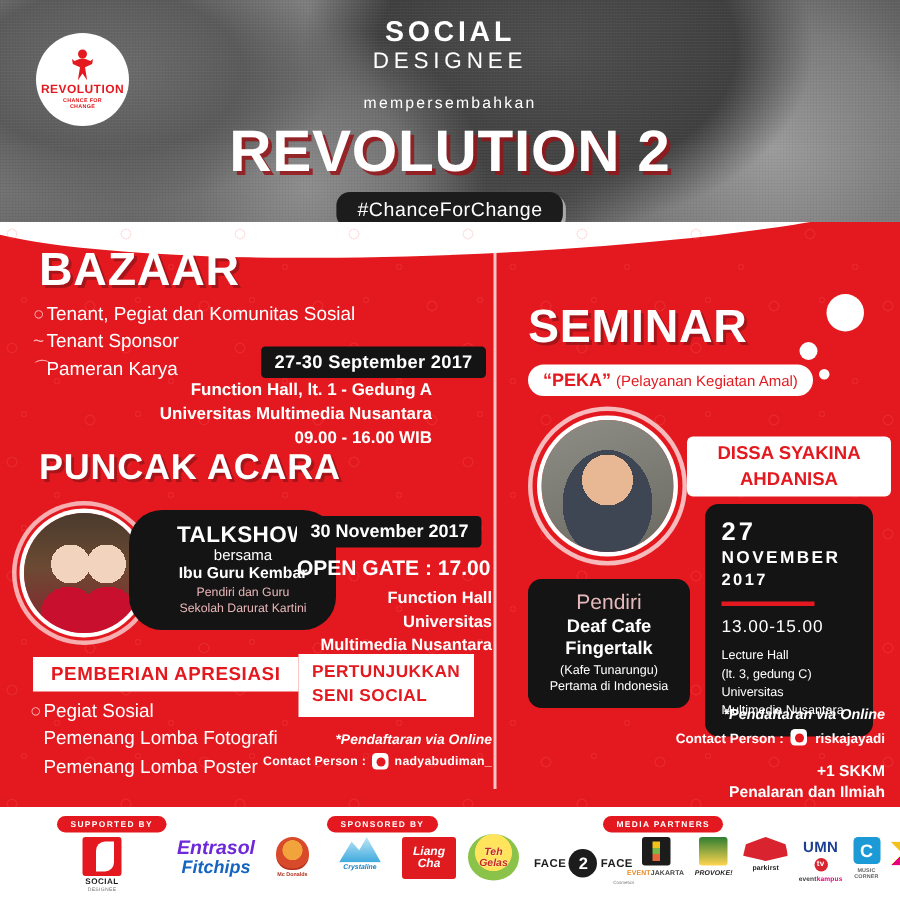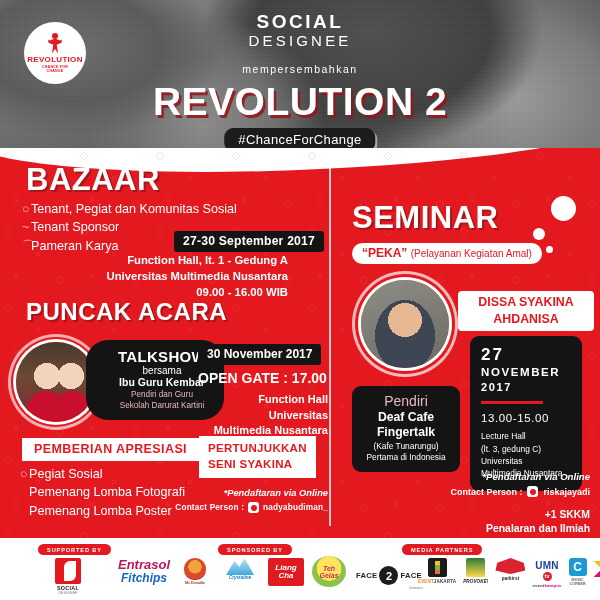--- a/index.html
+++ b/index.html
@@ -185,21 +185,21 @@
 
   .logo-sd { position:absolute; left:52px; top:20px; width:32px; text-align:center; }
   .logo-sd .mark { width:26px; height:26px; margin:0 auto; background:#E4191F; border-radius:2px;
       position:relative; }
   .logo-sd .mark::after { content:""; position:absolute; left:9px; top:3px; width:12px; height:20px;
       background:#fff; border-radius:6px 0 6px 0; }
   .logo-sd .t1 { font-size:5.4px; font-weight:bold; color:#1c1c1c; margin-top:1px; letter-spacing:.3px; }
   .logo-sd .t2 { font-size:3.4px; color:#777; letter-spacing:.2px; }
 
   .logo-entrasol { position:absolute; left:118px; top:20px; text-align:center; }
-  .logo-entrasol .e1 { font-size:13px; font-weight:bold; color:#be185d; font-style:italic; line-height:1.1; }
+  .logo-entrasol .e1 { font-size:13px; font-weight:bold; color:#6d28d9; font-style:italic; line-height:1.1; }
   .logo-entrasol .e2 { font-size:12px; font-weight:bold; color:#1565c0; font-style:italic; line-height:1.15; }
 
   .logo-mc { position:absolute; left:178px; top:20px; width:34px; text-align:center; }
   .logo-mc .bird { width:22px; height:22px; margin:0 auto;
       background:radial-gradient(circle at 50% 40%, #f2a33c 0 38%, #d94a2b 40% 70%, #b5341f 72% 100%);
       border-radius:50% 50% 45% 45%; }
   .logo-mc .tx { font-size:3.6px; font-weight:bold; color:#b5341f; margin-top:1px; }
 
   .logo-cryst { position:absolute; left:222px; top:20px; width:36px; text-align:center; }
   .logo-cryst .mt { width:28px; height:17px; margin:0 auto;
@@ -324,21 +324,21 @@
 
     <div class="whitebox apresiasi-box">PEMBERIAN APRESIASI</div>
     <ul class="apresiasi-list">
       <li><span class="mk">○</span><span>Pegiat Sosial</span></li>
       <li><span class="mk"></span><span>Pemenang Lomba Fotografi</span></li>
       <li><span class="mk"></span><span>Pemenang Lomba Poster</span></li>
     </ul>
 
     <div class="whitebox pertunjuk">
       <div>PERTUNJUKKAN</div>
-      <div>SENI SYAKINA</div>
+      <div>SENI SOCIAL</div>
     </div>
     <div class="daftar-l">*Pendaftaran via Online</div>
     <div class="cp-l">
       <span>Contact Person :</span>
       <span class="ig-ico"></span>
       <span>nadyabudiman_</span>
     </div>
 
     <div class="sec-title seminar-title">SEMINAR</div>
     <div class="whitebox peka">

